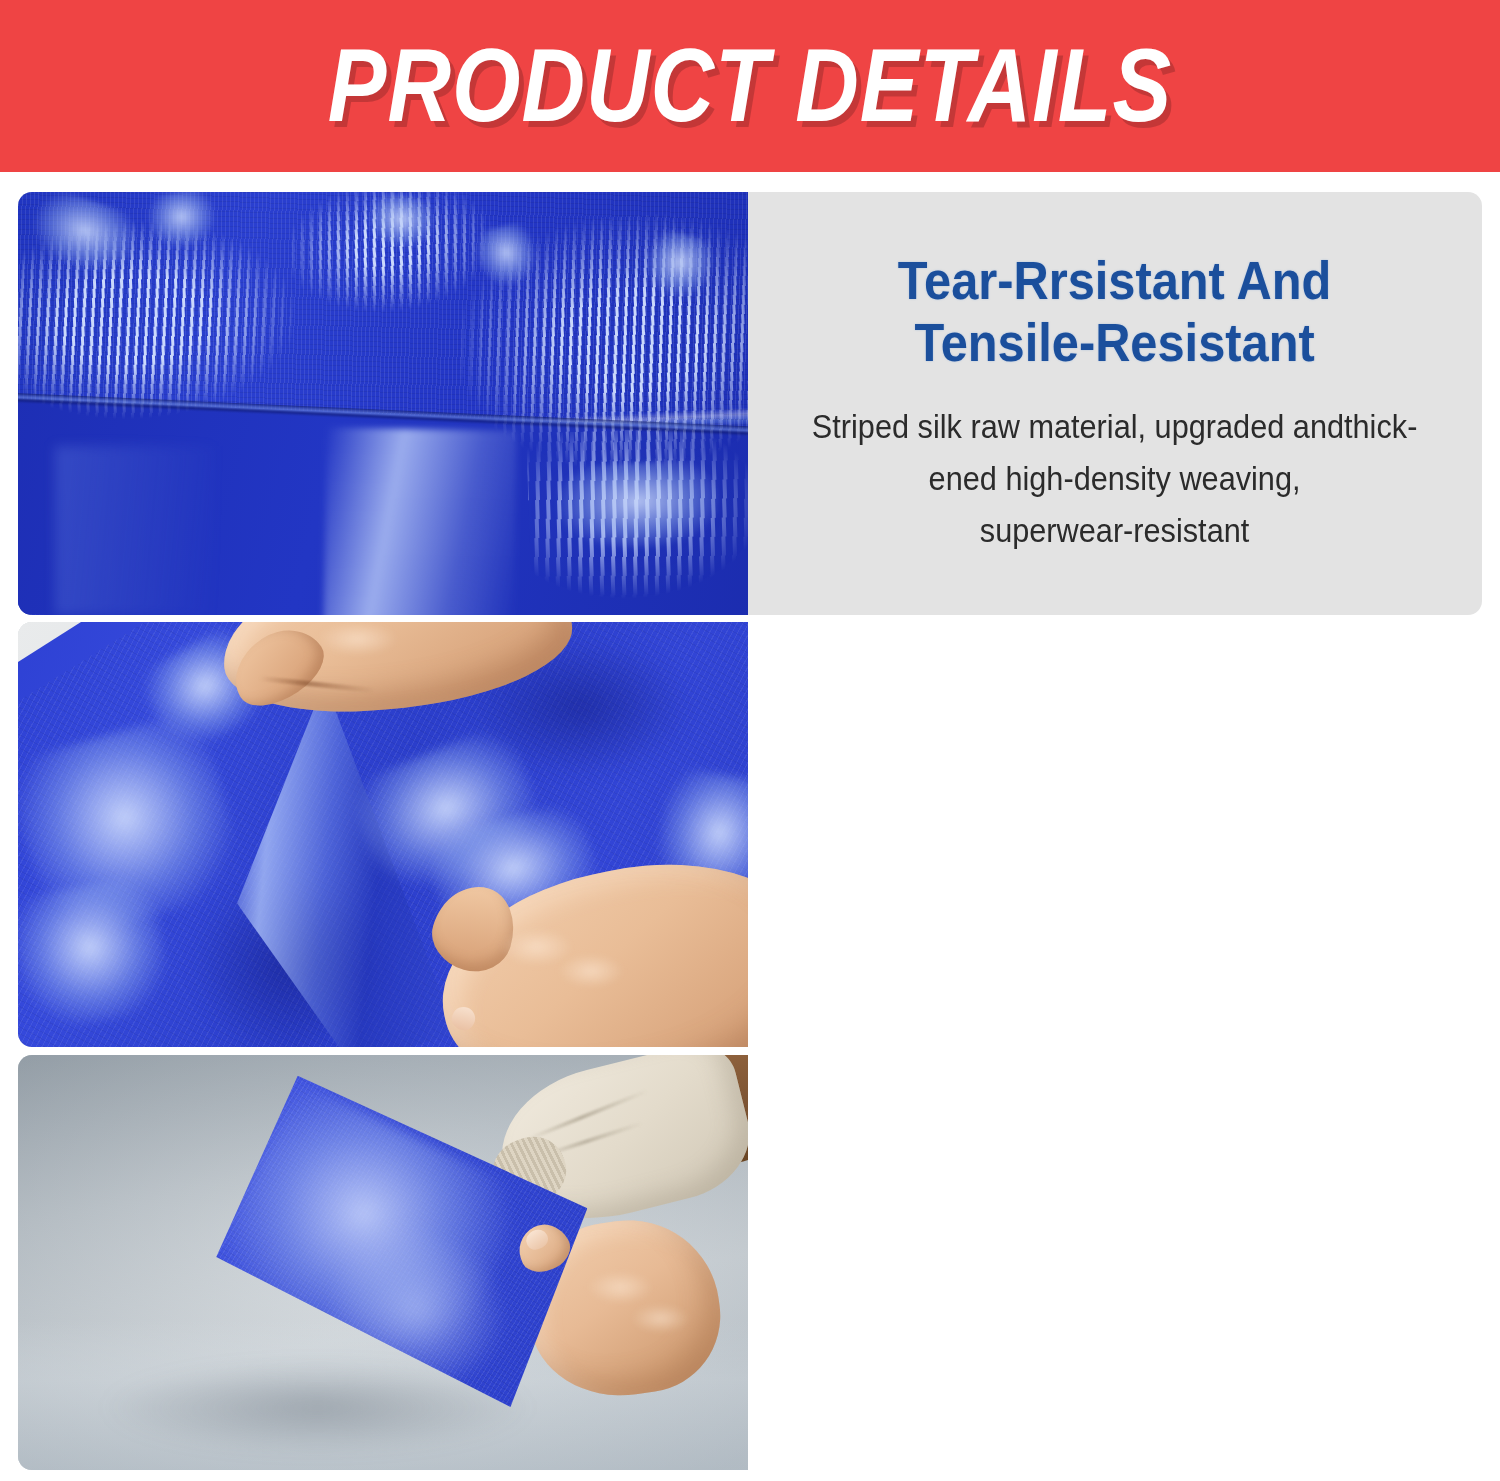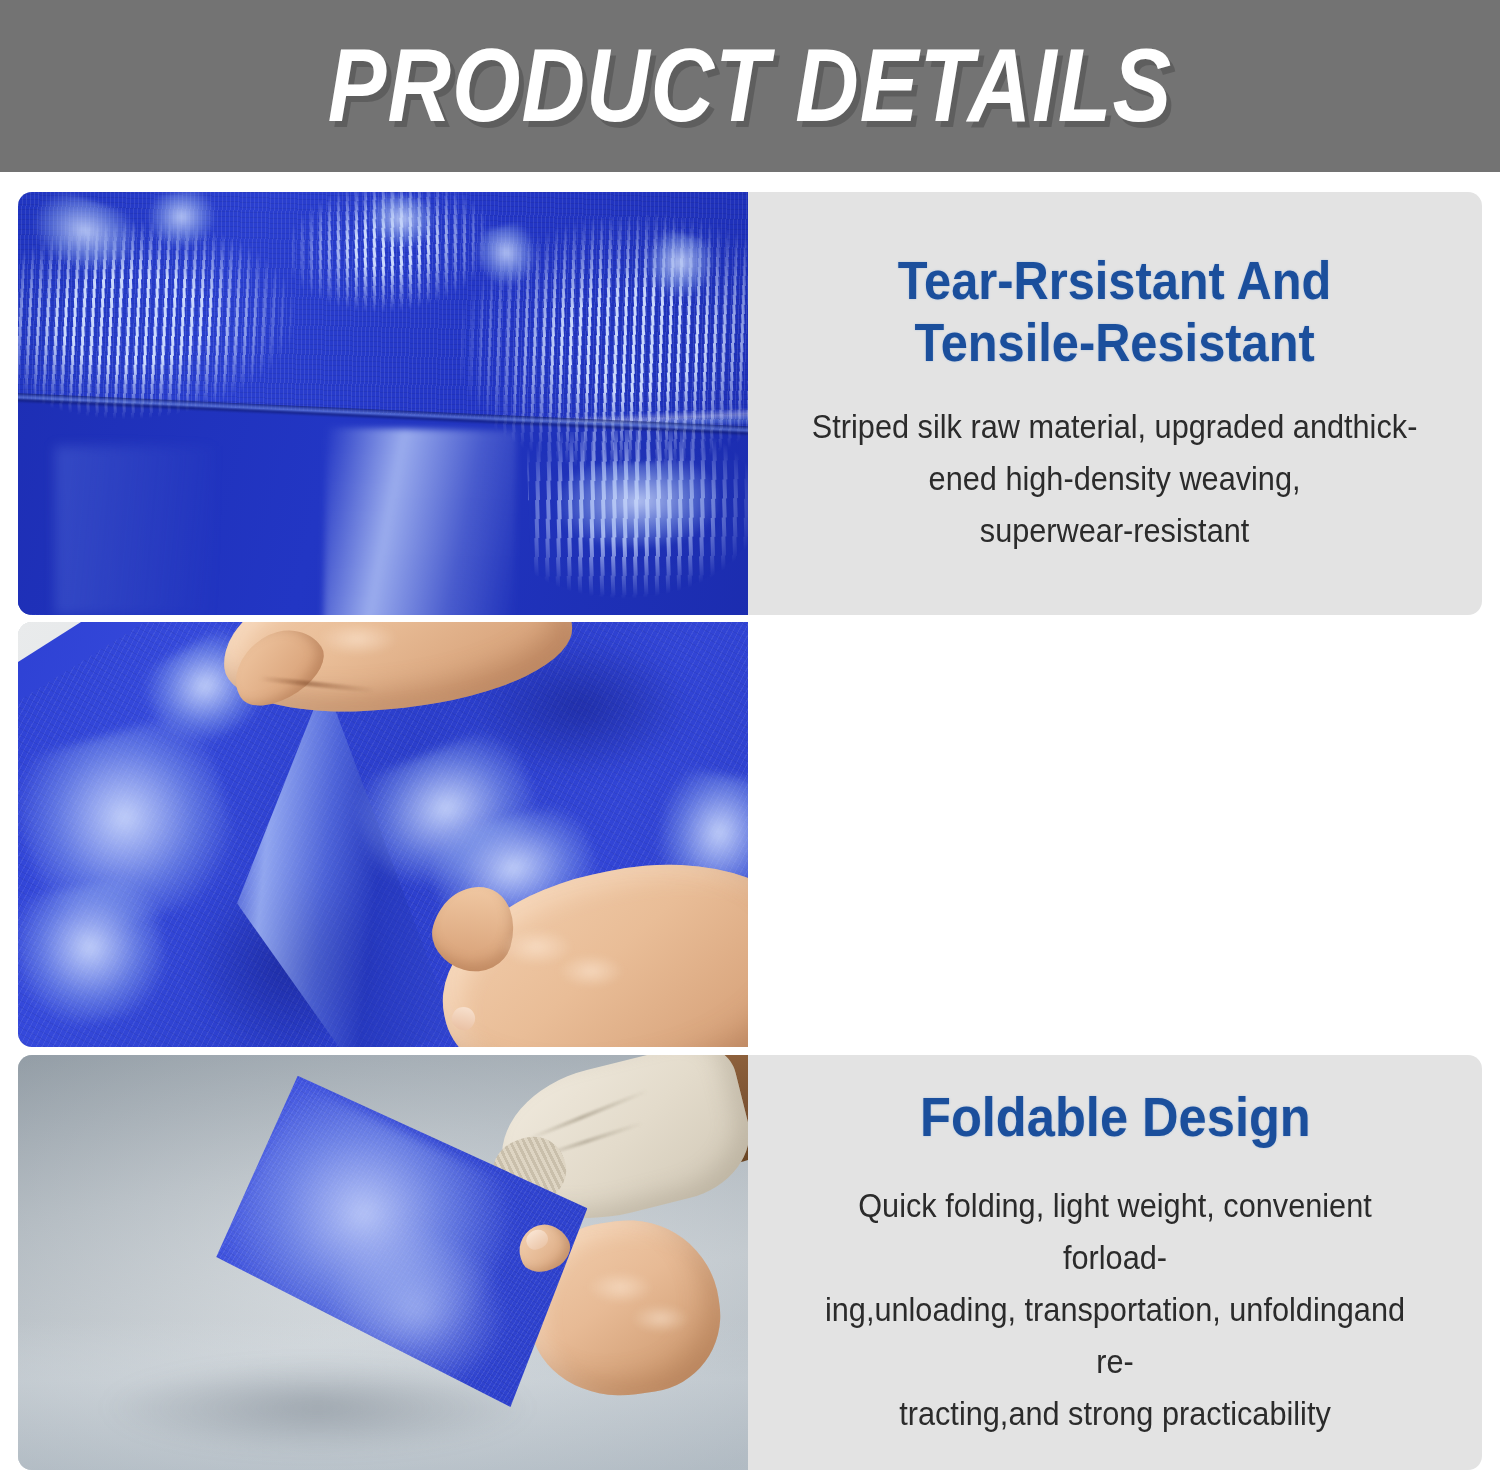--- a/index.html
+++ b/index.html
@@ -18,21 +18,21 @@
     height: 1481px;
     background: #ffffff;
   }
 
   
   .banner {
     position: absolute;
     left: 0; top: 0;
     width: 1500px;
     height: 172px;
-    background: #737373;
+    background: #ef4444;
     display: flex;
     align-items: center;
     justify-content: center;
   }
   .banner-title {
     font-family: "Liberation Sans", sans-serif;
     font-weight: bold;
     font-style: italic;
     font-size: 88px;
     letter-spacing: 1px;
@@ -529,21 +529,15 @@
       <div class="p3-knuck p3-k1"></div>
       <div class="p3-knuck p3-k2"></div>
       <div class="bundle"></div>
       <div class="bundle-weave"></div>
       <div class="bundle-hl"></div>
       <div class="bundle-edge"></div>
       <div class="p3-thumb"></div>
       <div class="p3-nail"></div>
     </div>
 
-    <div class="textpane">
-      <div class="headline">Foldable Design</div>
-      <div class="bodytext">Quick folding, light weight, convenient forload-
-ing,unloading, transportation, unfoldingand re-
-tracting,and strong practicability</div>
-    </div>
   </div>
 
 </div>
 
 </body></html>

